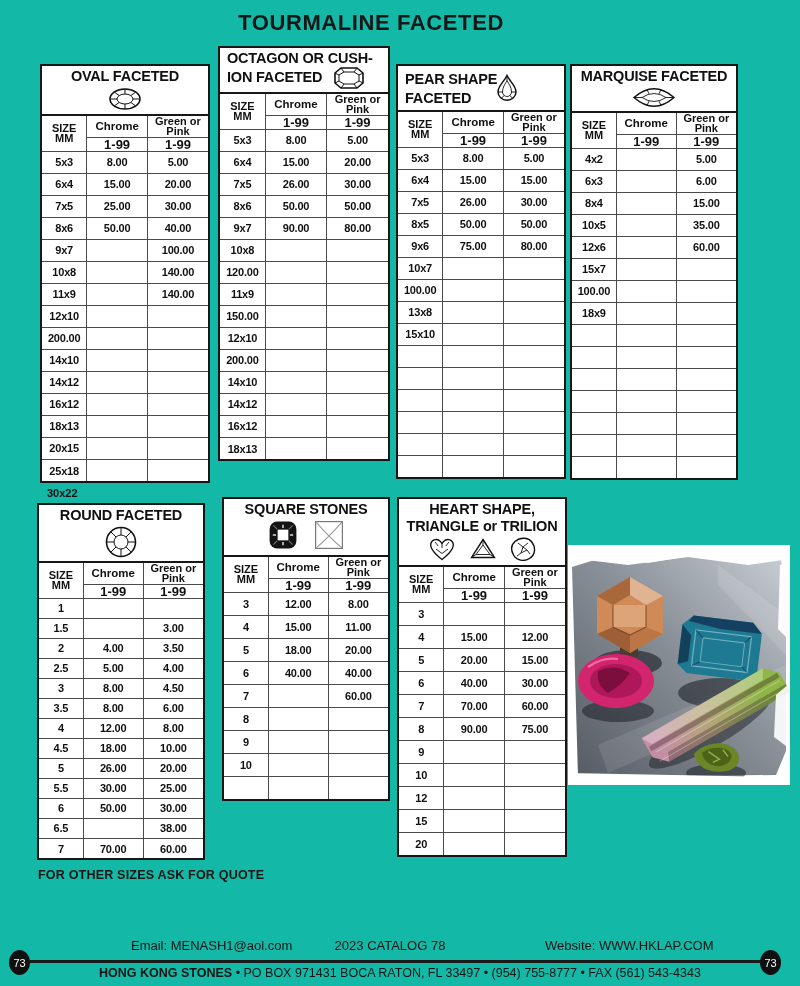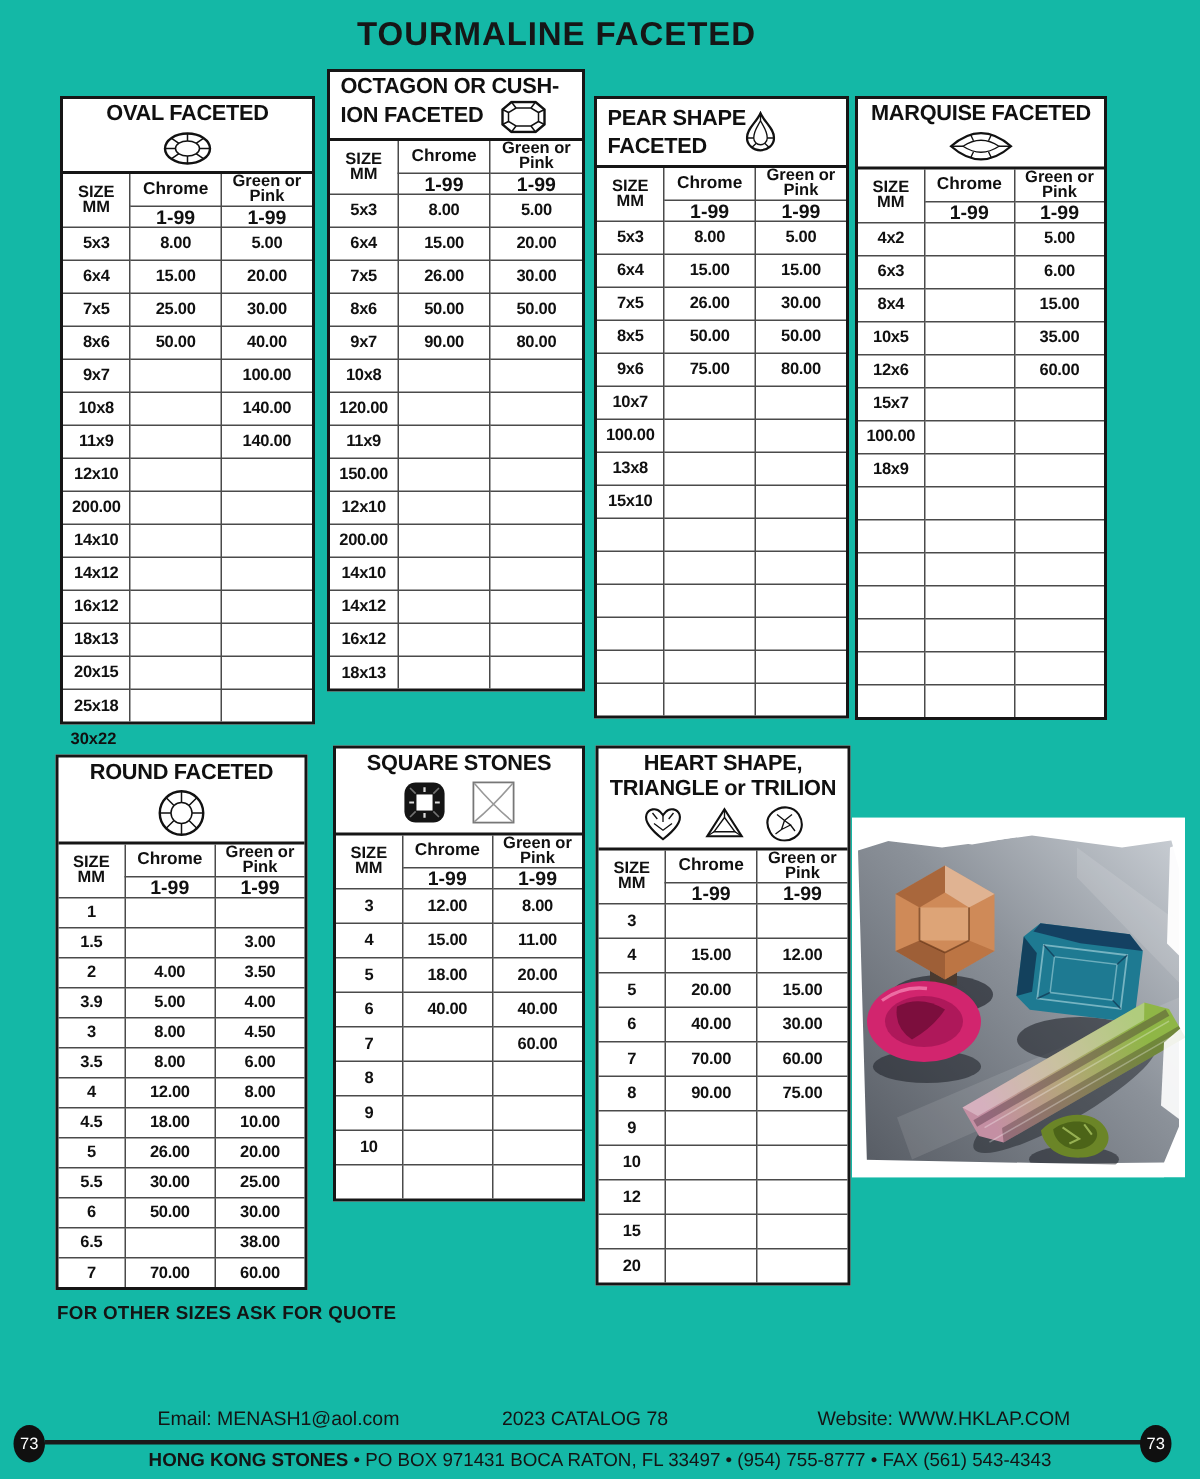--- a/index.html
+++ b/index.html
@@ -33,21 +33,21 @@
   col.col-size { width:27%; } col.col-chrome { width:36.5%; } col.col-green { width:36.5%; }
 
   .footnote { position:absolute; font-size:11px; font-weight:bold; color:#101010; }
 
   .quote-line { position:absolute; left:38px; top:868px; font-size:12.5px; color:#141414; letter-spacing:.2px; }
   .quote-line .q-n { font-weight:600; } .quote-line .q-b { font-weight:800; }
 
   .photo { position:absolute; left:568px; top:545px; width:222px; height:240px; }
 
   .footer-row1 { position:absolute; top:938px; left:0; width:800px; height:16px; font-size:13px; color:#141414; }
-  .f-email { position:absolute; left:105px; top:0; }
+  .f-email { position:absolute; left:131px; top:0; }
   .f-catalog { position:absolute; left:0; width:780px; text-align:center; top:0; }
   .f-website { position:absolute; left:545px; top:0; }
   .footer-rule { position:absolute; top:960px; left:30px; width:742px; height:3px; background:#1a1a1a; }
   .footer-row2 { position:absolute; top:966px; left:0; width:800px; text-align:center; font-size:12.5px; color:#141414; }
   .footer-row2 b { font-weight:800; }
   .page-badge { position:absolute; top:950px; width:21px; height:25px; border-radius:50%;
     background:#101010; color:#fff; font-size:11px; font-weight:normal;
     display:flex; align-items:center; justify-content:center; }
   .badge-left { left:9px; } .badge-right { left:760px; }
 
@@ -543,21 +543,21 @@
             <td class="c-size">1.5</td>
             <td class="c-chrome"></td>
             <td class="c-green">3.00</td>
           </tr>
           <tr>
             <td class="c-size">2</td>
             <td class="c-chrome">4.00</td>
             <td class="c-green">3.50</td>
           </tr>
           <tr>
-            <td class="c-size">3.9</td>
+            <td class="c-size">2.5</td>
             <td class="c-chrome">5.00</td>
             <td class="c-green">4.00</td>
           </tr>
           <tr>
             <td class="c-size">3</td>
             <td class="c-chrome">8.00</td>
             <td class="c-green">4.50</td>
           </tr>
           <tr>
             <td class="c-size">3.5</td>

